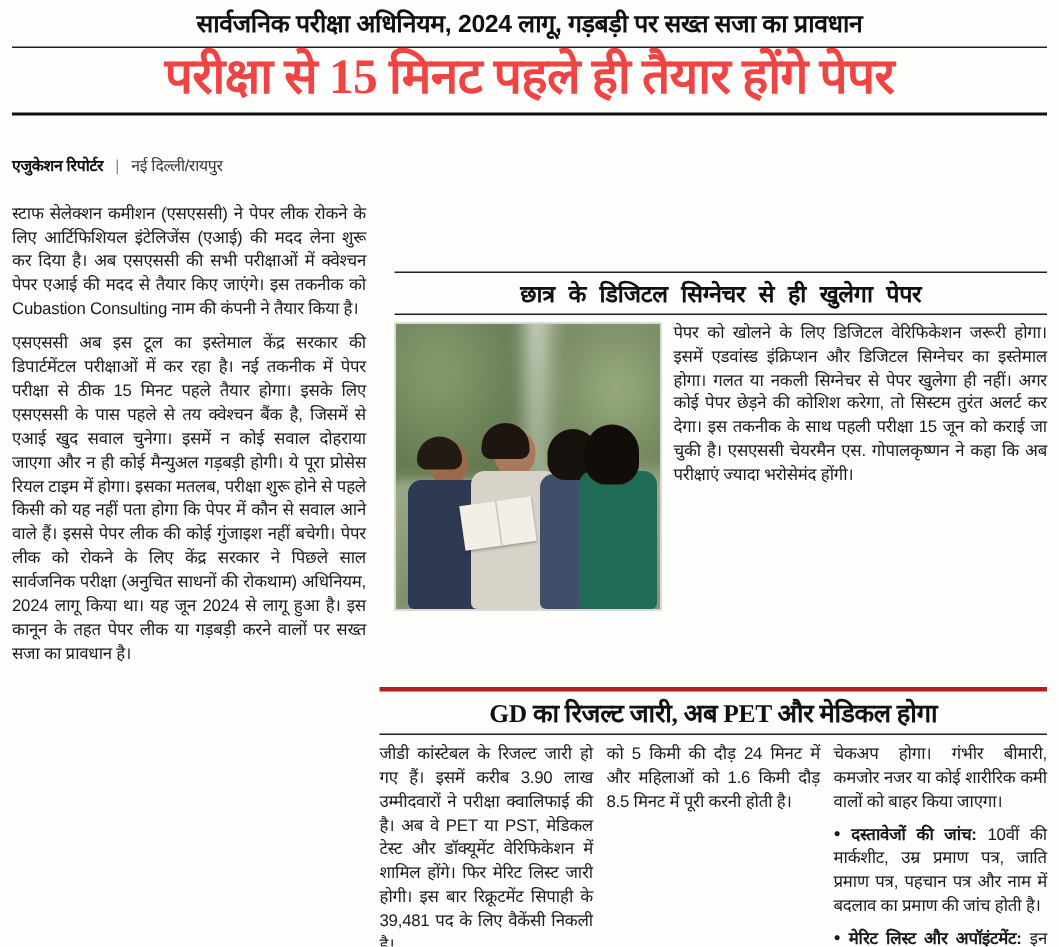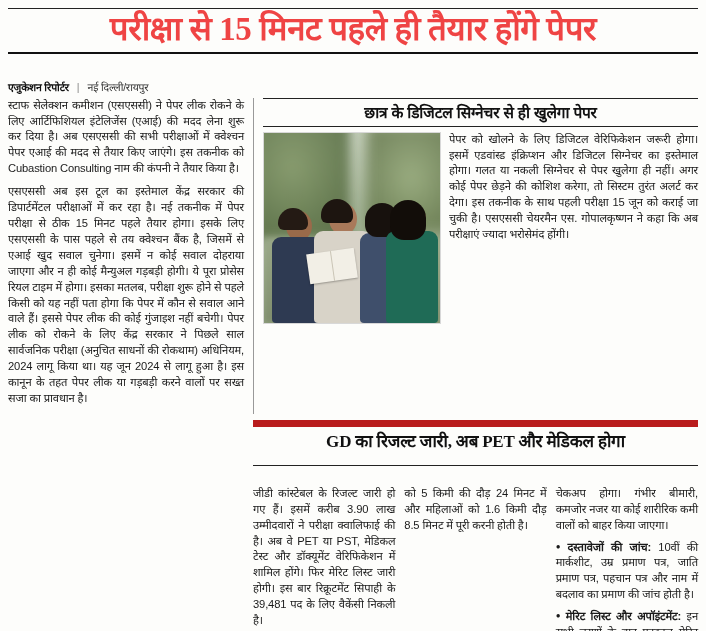--- a/index.html
+++ b/index.html
@@ -89,21 +89,22 @@
     letter-spacing: -0.2px;
   }
   .byline-sep {
     color: #888;
   }
 
   
   .body-area {
     display: flex;
     gap: 9px;
-    margin-top: 1px;
+    margin-top: 16px;
+    align-items: center;
   }
   .col-left {
     width: 236px;
     flex: 0 0 236px;
   }
   .col-right {
     flex: 1 1 auto;
   }
   .vrule {
     width: 0;
@@ -116,41 +117,41 @@
     line-height: 1.42;
     text-align: justify;
     margin: 0 0 7px 0;
     color: #1a1a1a;
     letter-spacing: -0.15px;
   }
 
   
   .subhead {
     text-align: center;
-    font-family: Liberation Sans, sans-serif;
+    font-family: Liberation Mono, monospace;
     font-weight: bold;
     font-size: 15.5px;
     color: #111;
     border-top: 1px solid #222;
     border-bottom: 1px solid #222;
     padding: 2px 0 3px 0;
     margin-bottom: 5px;
     letter-spacing: -0.2px;
     white-space: nowrap;
   }
   .subhead2 {
     text-align: center;
     font-family: "Liberation Serif", serif;
     font-weight: bold;
     font-size: 17px;
     color: #111;
-    border-top: 7px solid #b91c1c;
+    border-top: 3px solid #b91c1c;
     border-bottom: 1px solid #222;
-    padding: 2px 0 13px 0;
-    margin: 6px 0 20px 0;
+    padding: 2px 0 3px 0;
+    margin: 6px 0 6px 0;
     letter-spacing: -0.2px;
     white-space: nowrap;
   }
 
   
   .photo-row {
     display: flex;
     gap: 8px;
   }
   .photo {
@@ -259,20 +260,21 @@
     width: 236px;
     flex: 0 0 236px;
   }
   .lower-right { flex: 1 1 auto; }
 </style>
 </head>
 <body>
 
 <div class="page">
 
+  <div class="kicker">सार्वजनिक परीक्षा अधिनियम, 2024 लागू, गड़बड़ी पर सख्त सजा का प्रावधान</div>
   <div class="rule-thin"></div>
 
   <div class="headline2">परीक्षा से 15 मिनट पहले ही तैयार होंगे पेपर</div>
 
   <div class="rule-thick"></div>
 
   <div class="byline-row">
     <span class="byline-name">एजुकेशन रिपोर्टर</span>
     <span class="byline-sep">|</span>
     <span class="byline-place">नई दिल्ली/रायपुर</span>

